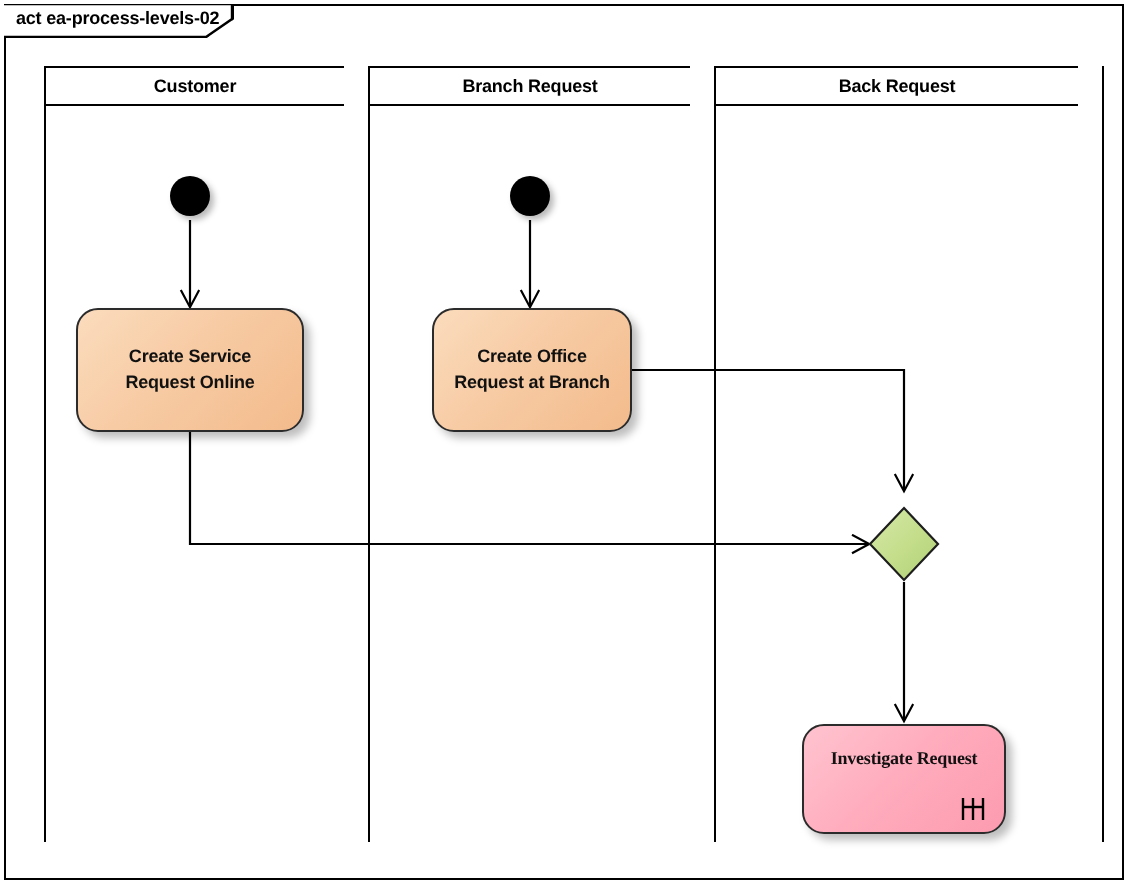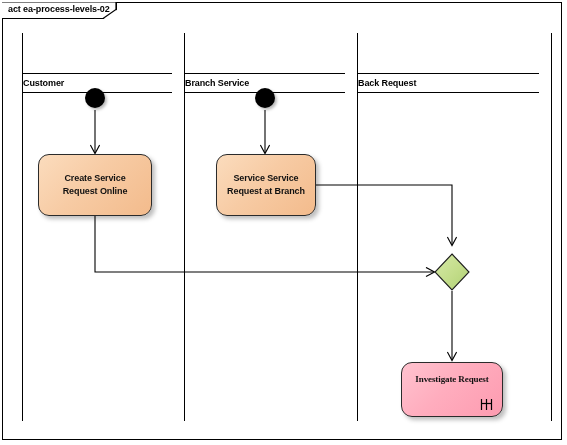--- a/index.html
+++ b/index.html
@@ -85,22 +85,21 @@
     position: absolute;
     top: 0;
     left: 0;
     right: 12px;
     height: 20px;
     border-bottom: 1px solid #000000;
     border-top: 1px solid #000000;
     box-sizing: border-box;
     display: flex;
     align-items: center;
-    justify-content: flex-start;
-    margin-top: 40px;
+    justify-content: center;
   }
   .lane-title {
     font-size: 9px;
     font-weight: bold;
     color: #000000;
     white-space: nowrap;
     letter-spacing: -0.1px;
   }
 
   
@@ -178,21 +177,21 @@
   <div id="lanes">
 
     <div class="lane" style="left:0px; width:163px;">
       <div class="lane-header">
         <span class="lane-title">Customer</span>
       </div>
     </div>
 
     <div class="lane" style="left:162px; width:174px;">
       <div class="lane-header">
-        <span class="lane-title">Branch Service</span>
+        <span class="lane-title">Branch Request</span>
       </div>
     </div>
 
     <div class="lane" style="left:335px; width:195px;">
       <div class="lane-header">
         <span class="lane-title">Back Request</span>
       </div>
     </div>
 
   </div>
@@ -216,21 +215,21 @@
   </svg>
 
   <div class="initial-node" style="left:85px; top:88px;"></div>
   <div class="initial-node" style="left:255px; top:88px;"></div>
 
   <div class="action action-orange" style="left:38px; top:154px; width:114px; height:62px;justify-content:center;">
     <span class="action-label">Create Service Request Online</span>
   </div>
 
   <div class="action action-orange" style="left:216px; top:154px; width:100px; height:62px;">
-    <span class="action-label">Service Service
+    <span class="action-label">Create Office
 Request at  Branch</span>
   </div>
 
   <svg class="merge-diamond" style="left:434px; top:253px;" viewBox="0 0 36 38" width="36" height="38">
     <defs>
       <linearGradient id="green-grad" x1="0" y1="0" x2="1" y2="1">
         <stop offset="0%" stop-color="#d6e9a8"></stop>
         <stop offset="55%" stop-color="#c3dd8a"></stop>
         <stop offset="100%" stop-color="#b0d074"></stop>
       </linearGradient>

